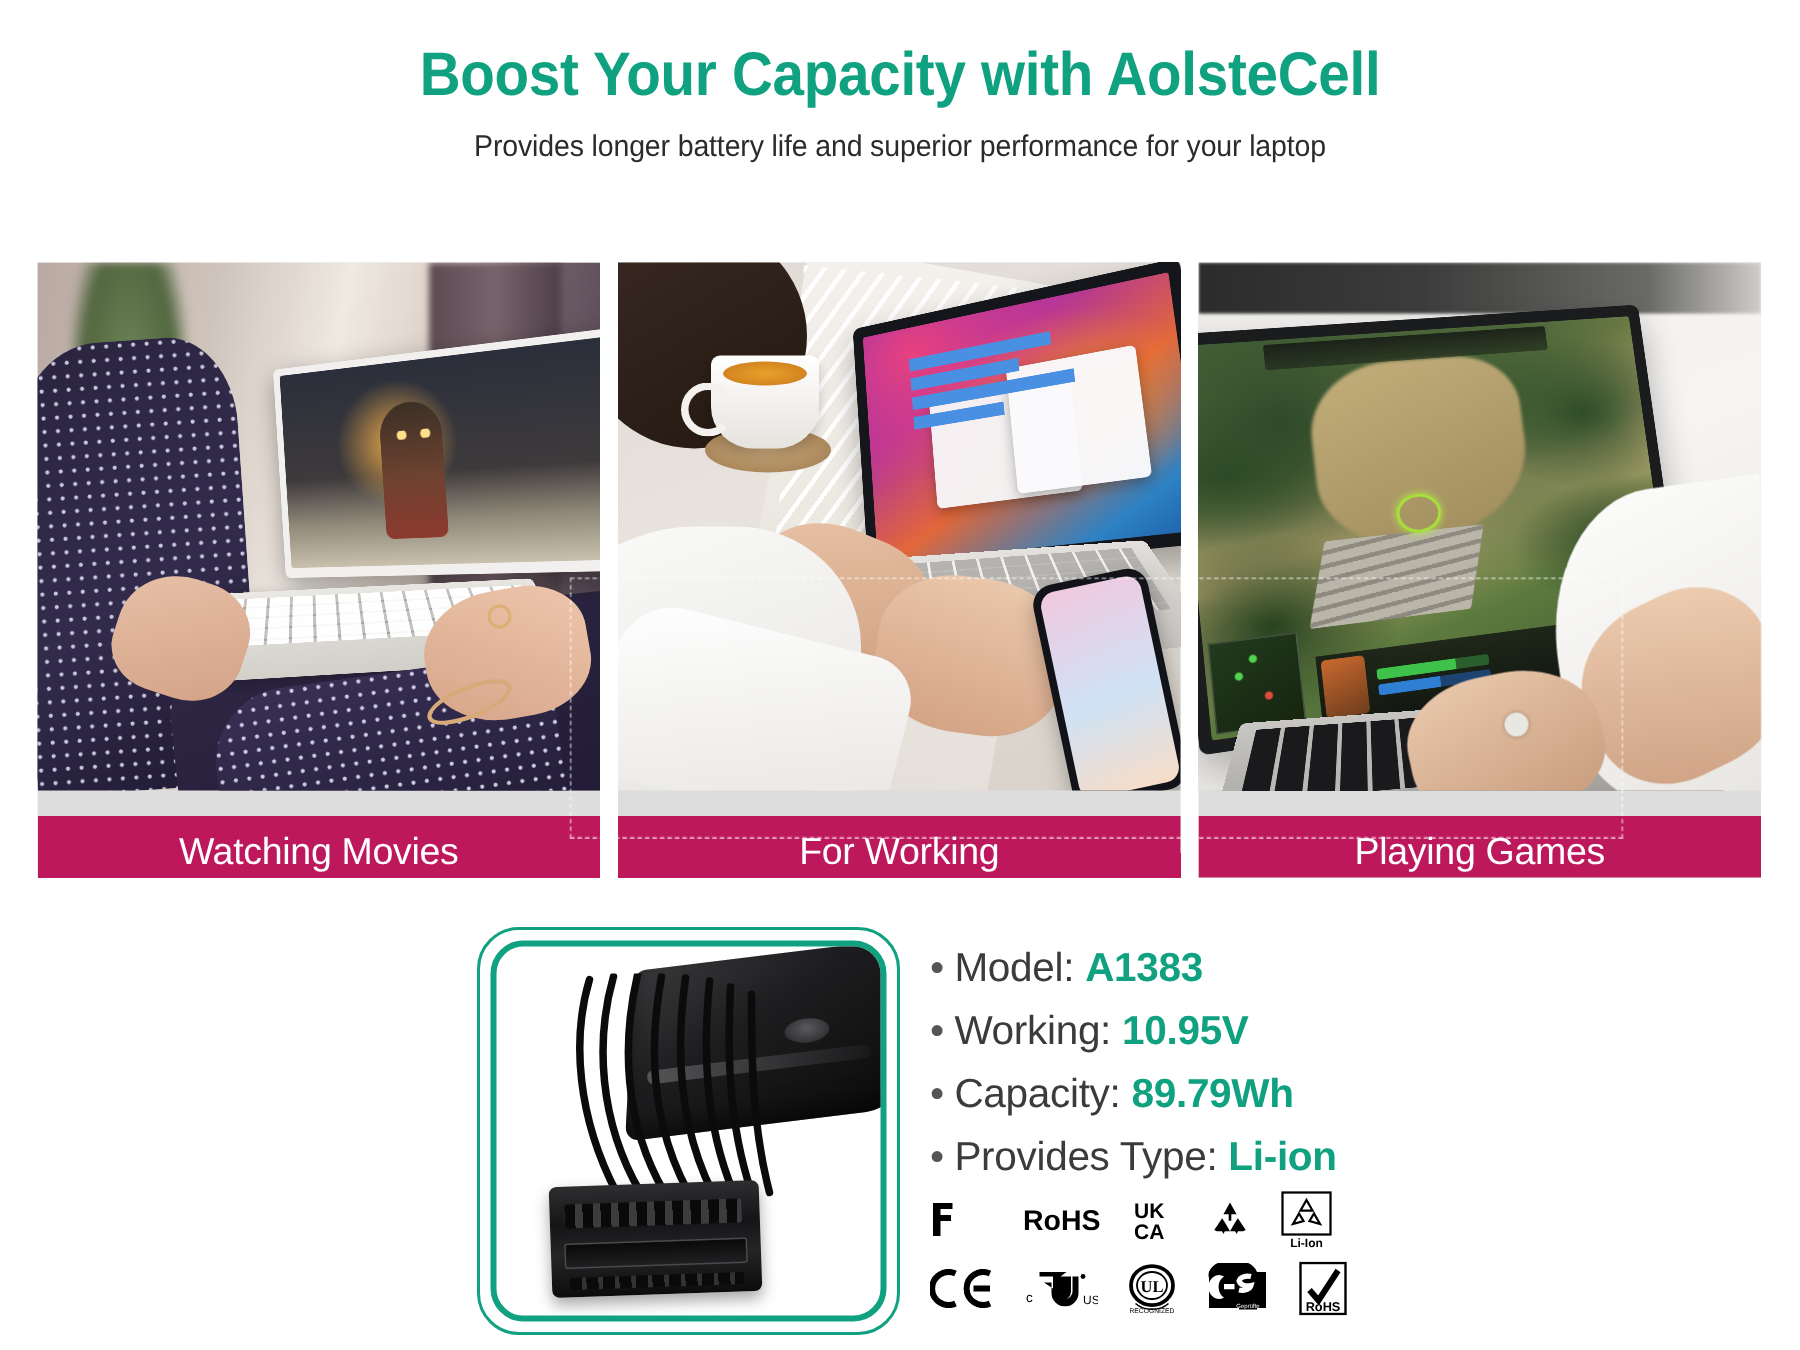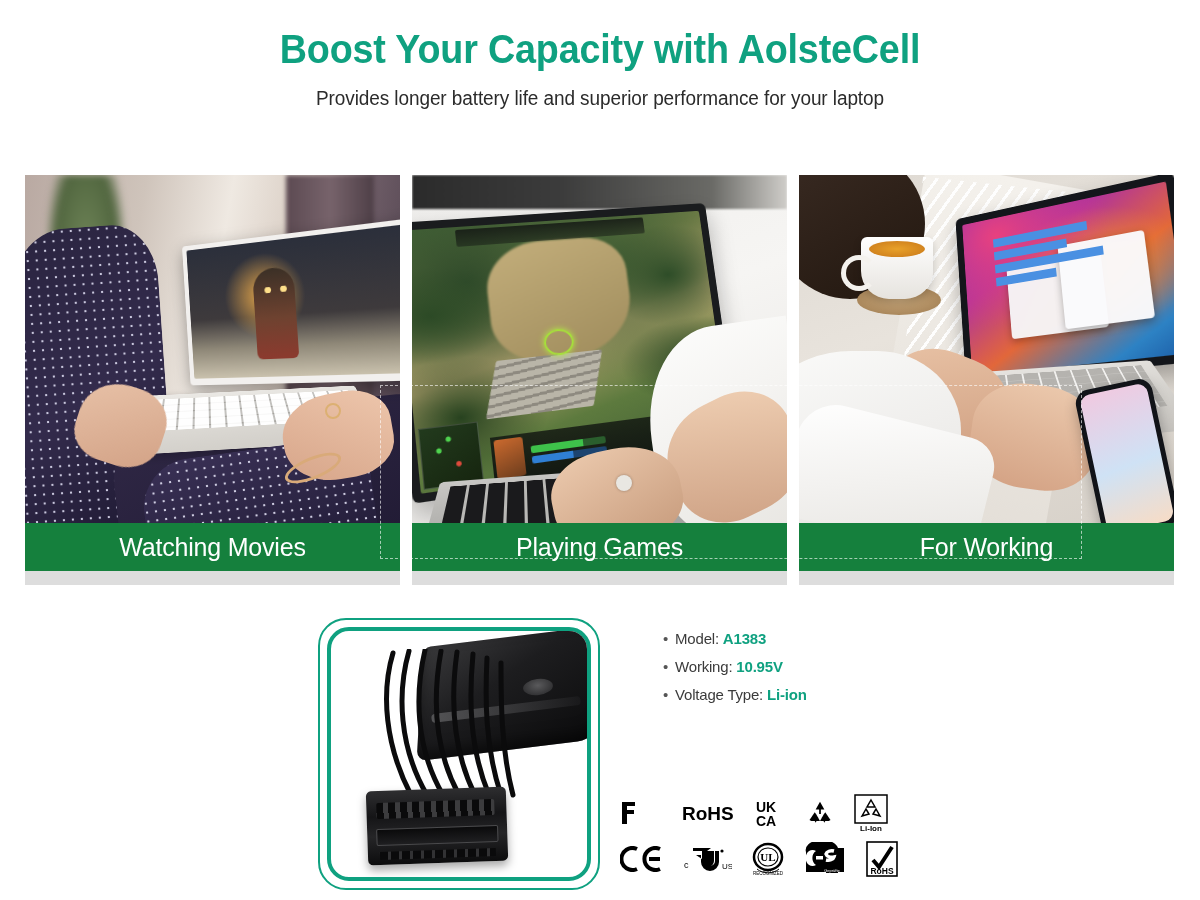--- a/index.html
+++ b/index.html
@@ -60,24 +60,24 @@
   .panel .photo {
     position: absolute;
     top: 0; left: 0;
     width: 375px;
     height: 352px;
     overflow: hidden;
   }
   .caption {
     position: absolute;
     left: 0;
-    top: 348px;
+    top: 369px;
     width: 375px;
     height: 48px;
-    background: #15803d;
+    background: #be185d;
     color: #ffffff;
     font-size: 25px;
     display: flex;
     align-items: center;
     justify-content: center;
     letter-spacing: -0.2px;
   }
 
   
   .p1-bg {
@@ -546,26 +546,25 @@
     left: 12px; right: 12px; bottom: 5px; height: 8px;
     background: repeating-linear-gradient(90deg, #0a0a0b 0 8px, #323234 8px 11px);
   }
 
   .specs {
     position: absolute;
     left: 620px; top: 22px;
     width: 420px;
   }
   .spec-row {
-    font-size: 15px;
+    font-size: 27px;
     color: #3b3b3b;
     margin-bottom: 11px;
     letter-spacing: -0.2px;
     white-space: nowrap;
-    margin-left: 43px;
   }
   .spec-row .bullet { color: #555; margin-right: 7px; }
   .spec-val {
     color: #0FA180;
     font-weight: bold;
   }
 
   .certs {
     position: absolute;
     left: 620px; top: 182px;
@@ -606,49 +605,20 @@
       <div class="p1-keyboard">
           <div class="p1-keys"></div>
         </div>
       <div class="p1-sleeve"></div>
       <div class="p1-hand-l"></div>
       <div class="p1-hand-r"></div>
       <div class="p1-ring"></div>
       <div class="p1-bracelet"></div>
     </div>
     <div class="caption">Watching Movies</div>
-  </div>
-
-  <div class="panel">
-    <div class="photo">
-      <div class="p3-bg"></div>
-      <div class="p3-dark-top"></div>
-      <div class="p3-laptop">
-        <div class="p3-game">
-          <div class="p3-trees"></div>
-          <div class="p3-path"></div>
-          <div class="p3-stairs"></div>
-          <div class="p3-spell"></div>
-          <div class="p3-hud-top"></div>
-          <div class="p3-hud-bot"></div>
-          <div class="p3-hero"></div>
-          <div class="p3-hpbar"></div>
-          <div class="p3-manabar"></div>
-          <div class="p3-minimap"></div>
-        </div>
-      </div>
-      <div class="p3-kb">
-          <div class="p3-keys"></div>
-        </div>
-      <div class="p3-sleeve"></div>
-      <div class="p3-hand-r"></div>
-      <div class="p3-hand-l"></div>
-      <div class="p3-ring"></div>
-    </div>
-    <div class="caption">Playing Games</div>
   </div>
 
   <div class="panel">
     <div class="photo">
       <div class="p2-bg"></div>
       <div class="p2-rug"></div>
       <div class="p2-fringe"></div>
       <div class="p2-laptop">
         <div class="p2-wall">
           <div class="p2-win-a"></div>
@@ -668,20 +638,49 @@
       <div class="p2-hand-r"></div>
       <div class="p2-watch"></div>
       <div class="p2-shoulder"></div>
       <div class="p2-sleeve"></div>
       <div class="p2-phone">
           <div class="p2-phone-scr"></div>
         </div>
     </div>
     <div class="caption">For Working</div>
   </div>
+
+  <div class="panel">
+    <div class="photo">
+      <div class="p3-bg"></div>
+      <div class="p3-dark-top"></div>
+      <div class="p3-laptop">
+        <div class="p3-game">
+          <div class="p3-trees"></div>
+          <div class="p3-path"></div>
+          <div class="p3-stairs"></div>
+          <div class="p3-spell"></div>
+          <div class="p3-hud-top"></div>
+          <div class="p3-hud-bot"></div>
+          <div class="p3-hero"></div>
+          <div class="p3-hpbar"></div>
+          <div class="p3-manabar"></div>
+          <div class="p3-minimap"></div>
+        </div>
+      </div>
+      <div class="p3-kb">
+          <div class="p3-keys"></div>
+        </div>
+      <div class="p3-sleeve"></div>
+      <div class="p3-hand-r"></div>
+      <div class="p3-hand-l"></div>
+      <div class="p3-ring"></div>
+    </div>
+    <div class="caption">Playing Games</div>
+  </div>
 </div>
 
 <div class="wm-layer">
   <div class="wm-box"></div>
 </div>
 
 <div class="bottom">
 
   <div class="product-frame">
     <div class="product-frame-inner">
@@ -711,21 +710,25 @@
   <div class="specs">
     <div class="spec-row">
       <span class="bullet">•</span><span>Model:</span>
       <span class="spec-val">A1383</span>
     </div>
     <div class="spec-row">
       <span class="bullet">•</span><span>Working:</span>
       <span class="spec-val">10.95V</span>
     </div>
     <div class="spec-row">
-      <span class="bullet">•</span><span>Voltage Type:</span>
+      <span class="bullet">•</span><span>Capacity:</span>
+      <span class="spec-val">89.79Wh</span>
+    </div>
+    <div class="spec-row">
+      <span class="bullet">•</span><span>Provides Type:</span>
       <span class="spec-val">Li-ion</span>
     </div>
   </div>
 
   <div class="certs">
 
     <div class="cert-row">
       <span class="cert">
         <svg width="42" height="26" viewBox="0 0 42 26">
           <path d="M2 2 h13 v4 h-8 v4 h7 v4 h-7 v10 h-5 z" fill="#000"></path>

